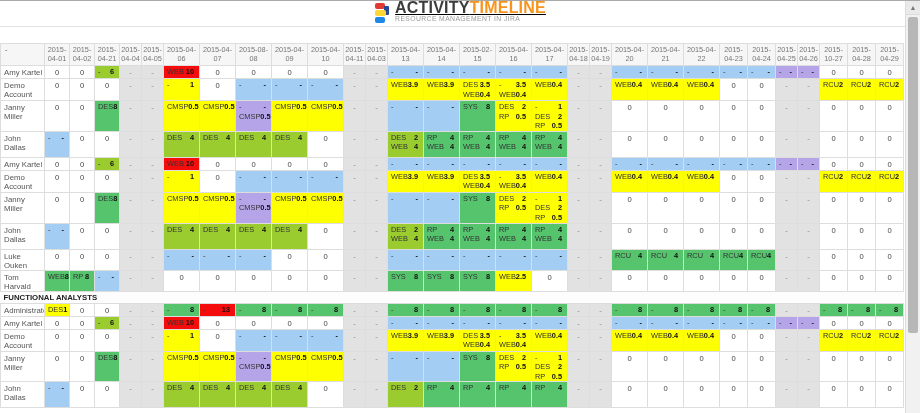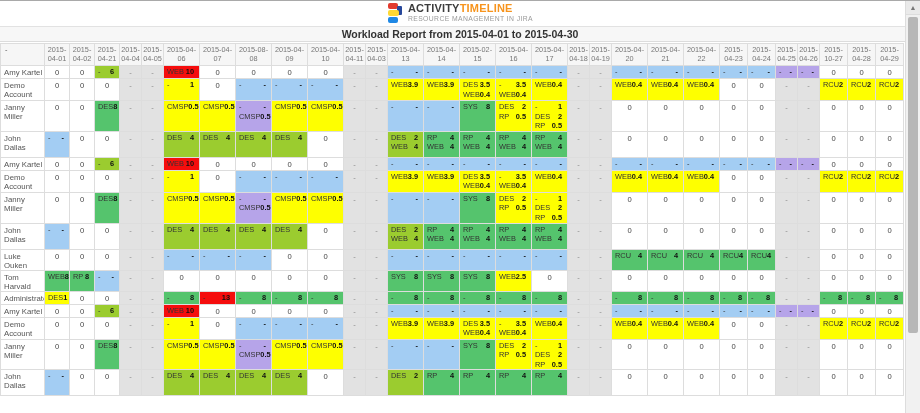--- a/index.html
+++ b/index.html
@@ -10,21 +10,21 @@
   
   #appbar { height:26px; display:flex; align-items:center; justify-content:center; background:#fff; border-bottom:1px solid #e2e2e2;}
   .logo { display:flex; align-items:center; gap:5px; }
   .logo-icon { position:relative; width:16px; height:21px; }
   .logo-icon .blk { position:absolute; left:1px; width:10px; height:6px; border-radius:2px; }
   .blk.red   { top:0;  background:#e23a2e; }
   .blk.yel   { top:7px; background:#fdd835; width:11px;}
   .blk.blu   { top:14px; background:#1e88e5; }
   .blk.shadow{ left:10px; top:3px; width:5px; height:9px; background:#27489b; border-radius:1px;}
   .logo-text { line-height:10px; }
-  .wordmark { font-size:11px; font-weight:bold; letter-spacing:0.2px; }
+  .wordmark { font-size:16px; font-weight:bold; letter-spacing:0.2px;text-decoration:underline; }
   .wm-a { color:#3c3c3c; } .wm-t { color:#f7941d; }
   .logo-sub { font-size:6.8px; color:#9a9a9a; letter-spacing:0.4px; margin-top:1px;}
 
   #titlebar { height:15px; background:#f7f7f7; border-bottom:1px solid #dcdcdc;
     display:flex; align-items:center; justify-content:center;
     font-size:10.5px; font-weight:bold; color:#333; }
 
   
   #gridwrap { position:absolute; top:42px; left:0; right:15px; bottom:0; overflow:hidden; }
   table { border-collapse:collapse; table-layout:fixed; width:903px; }
@@ -63,23 +63,20 @@
         <div class="blk yel"></div>
         <div class="blk blu"></div>
       </div>
       <div class="logo-text">
         <div class="wordmark"><span class="wm-a">ACTIVITY</span><span class="wm-t">TIMELINE</span></div>
         <div class="logo-sub">RESOURCE MANAGEMENT IN JIRA</div>
       </div>
     </div>
   </div>
 
-  <div id="titlebar">
-    <span>Workload Report from 2015-04-01 to 2015-04-30</span>
-  </div>
 
   <div id="gridwrap">
     <table id="grid">
         <colgroup>
           <col style="width: 44px;">
           <col style="width: 25px;">
           <col style="width: 25px;">
           <col style="width: 25px;">
           <col style="width: 22px;">
           <col style="width: 22px;">
@@ -1144,20 +1141,23 @@
             <td class="zero" style="background: rgb(255, 255, 255);">0</td>
             <td class="zero" style="background: rgb(255, 255, 255);">0</td>
             <td class="zero" style="background: rgb(255, 255, 255);">0</td>
             <td class="zero" style="background: rgb(255, 255, 255);">0</td>
             <td class="wk" style="background: rgb(226, 226, 226);">-</td>
             <td class="wk" style="background: rgb(226, 226, 226);">-</td>
             <td class="zero" style="background: rgb(255, 255, 255);">0</td>
             <td class="zero" style="background: rgb(255, 255, 255);">0</td>
             <td class="zero" style="background: rgb(255, 255, 255);">0</td>
           </tr>
+          <tr class="group">
+            <td colspan="30">FUNCTIONAL ANALYSTS</td>
+          </tr>
           <tr style="height: 13px;">
             <td class="pname">Administrator</td>
             <td class="load" style="background: rgb(254, 255, 0);">
               <div class="ln">
                 <span class="lbl">DES</span>
                 <span class="val">1</span>
               </div>
             </td>
             <td class="zero" style="background: rgb(255, 255, 255);">0</td>
             <td class="zero" style="background: rgb(255, 255, 255);">0</td>

